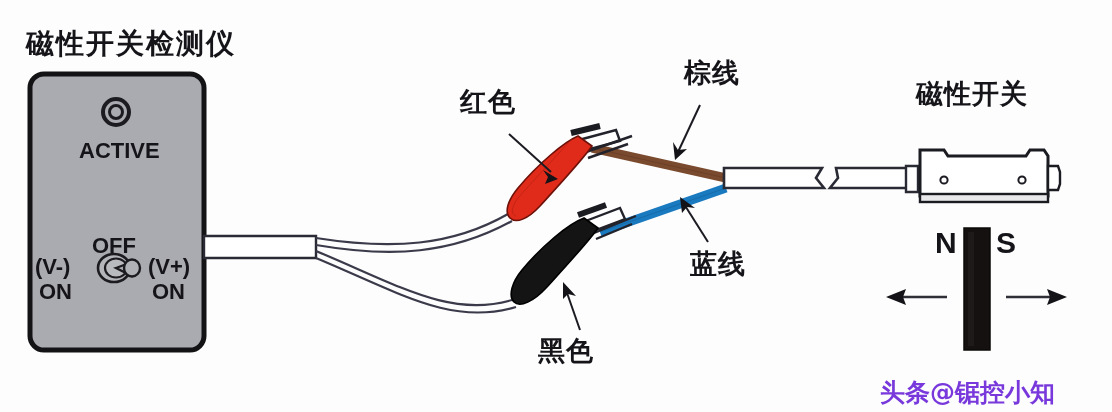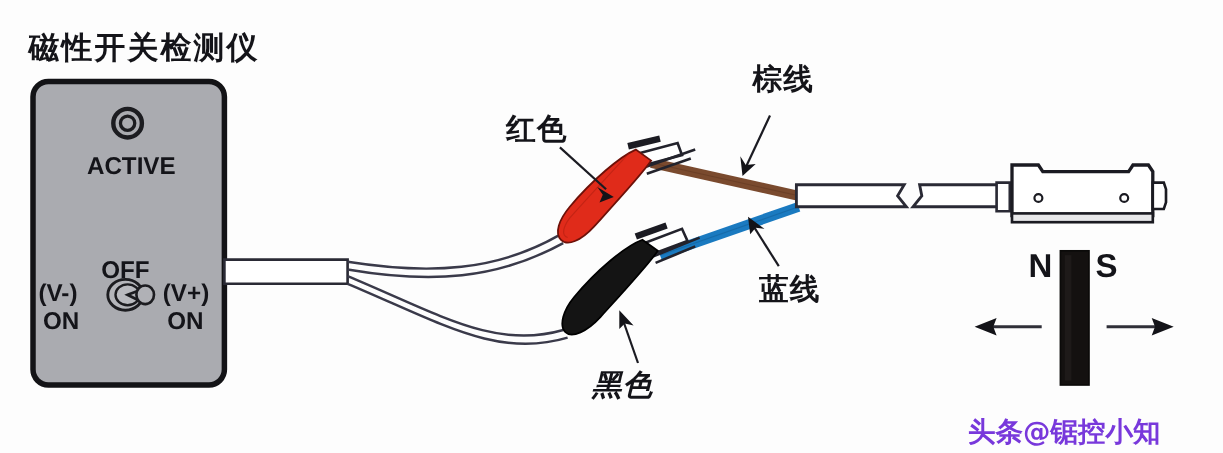--- a/index.html
+++ b/index.html
@@ -187,27 +187,28 @@
   <div class="lbl-dev" style="left:79px; top:140px;">ACTIVE</div>
 
   <div class="lbl-dev" style="left:92px; top:235px;">OFF</div>
 
   <div class="lbl-dev" style="left:35px; top:256px;">(V-)</div>
   <div class="lbl-dev" style="left:39px; top:281px;">ON</div>
 
   <div class="lbl-dev" style="left:148px; top:256px;">(V+)</div>
   <div class="lbl-dev" style="left:152px; top:281px;">ON</div>
 
-  <div class="lbl lbl-cn" style="left:460px; top:104px;">红色</div>
+  <div class="lbl lbl-cn" style="left:460px; top:88px;">红色</div>
 
   <div class="lbl lbl-cn" style="left:684px; top:59px;">棕线</div>
 
   <div class="lbl lbl-cn" style="left:690px; top:250px;">蓝线</div>
 
-  <div class="lbl lbl-cn" style="left:538px; top:337px;font-style:italic;">黑色</div>
-
+  <div class="lbl lbl-cn" style="left:538px; top:337px;">黑色</div>
+
+  <div class="lbl lbl-cn" style="left:916px; top:80px;">磁性开关</div>
 
   <div class="lbl-pole" style="left:935px; top:228px;">N</div>
   <div class="lbl-pole" style="left:996px; top:228px;">S</div>
 
   <div class="watermark" style="left:880px; top:376px;">头条@锯控小知</div>
 
 </div>
 
 </body></html>

